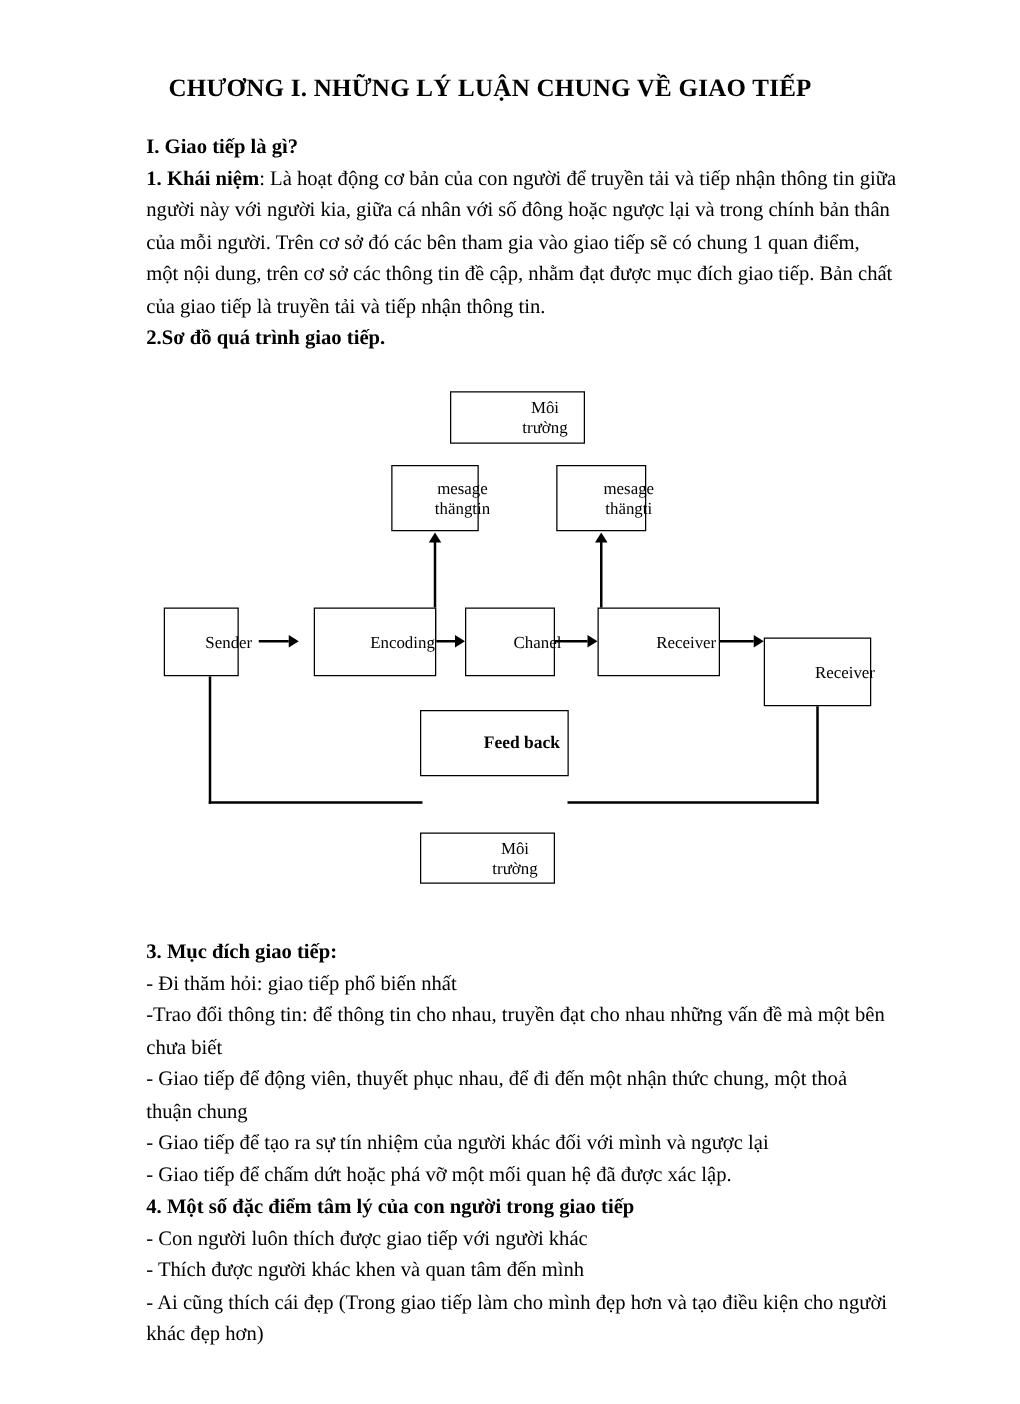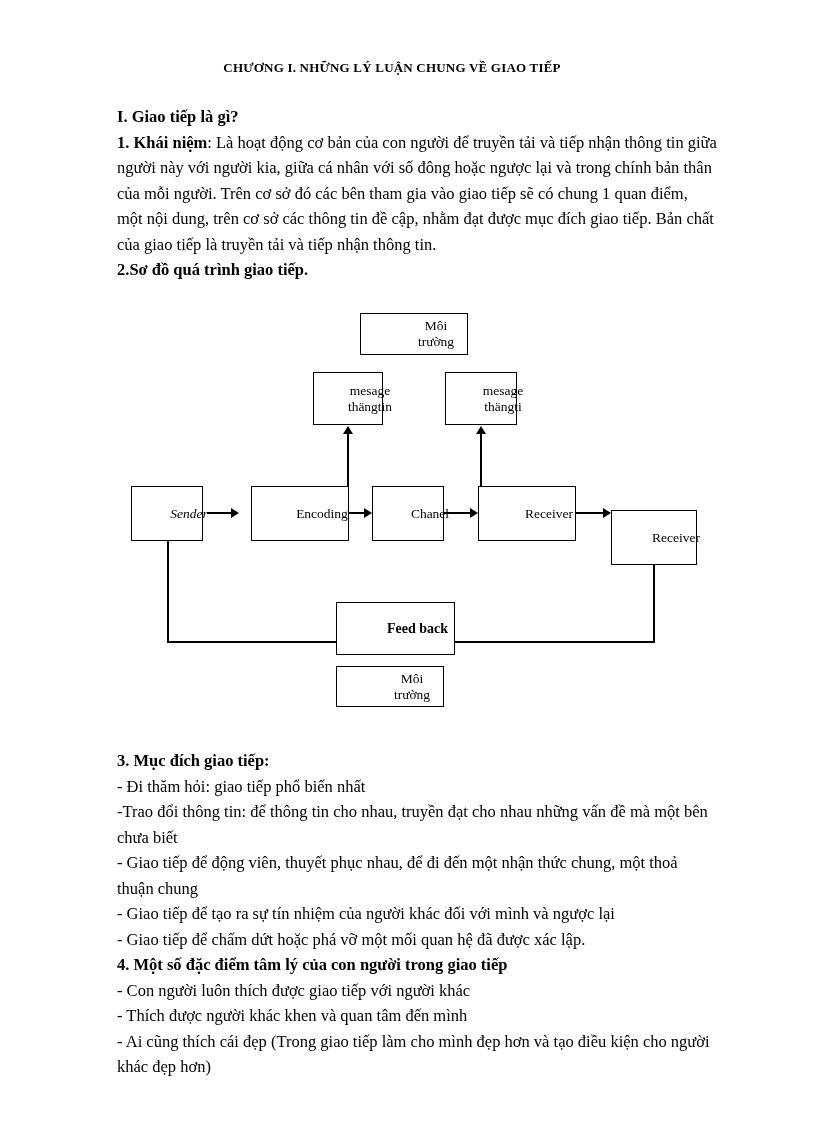--- a/index.html
+++ b/index.html
@@ -20,21 +20,21 @@
     left: 0; top: 0;
     width: 816px;
     height: 1123px;
   }
   .doc-title {
     position: absolute;
     left: 0;
     top: 60px;
     width: 784px;
     text-align: center;
-    font-size: 13px;
+    font-size: 20px;
     font-weight: bold;
     letter-spacing: 0.2px;
   }
   .textblock {
     position: absolute;
     left: 117px;
     width: 600px;
     font-size: 16.5px;
     line-height: 25.5px;
   }
@@ -119,41 +119,41 @@
       </span>
     </div>
 
     <div class="node" style="left:445px; top:372px; width:72px; height:53px;">
       <span class="stack">
         <span style="display:block">mesage</span>
         <span style="display:block">thängti</span>
       </span>
     </div>
 
-    <div class="node" style="left:131px; top:486px; width:72px; height:55px;font-style:italic;">
+    <div class="node" style="left:131px; top:486px; width:60px; height:55px;">
       <span>Sender</span>
     </div>
 
     <div class="node" style="left:239px; top:486px; width:98px; height:55px;margin-left:12px;">
       <span>Encoding</span>
     </div>
 
     <div class="node" style="left:372px; top:486px; width:72px; height:55px;">
       <span>Chanel</span>
     </div>
 
     <div class="node" style="left:478px; top:486px; width:98px; height:55px;">
       <span>Receiver</span>
     </div>
 
     <div class="node" style="left:611px; top:486px; width:86px; height:55px;margin-top:24px;">
       <span>Receiver</span>
     </div>
 
-    <div class="node bold" style="left:336px; top:602px; width:119px; height:53px;">
+    <div class="node bold" style="left:336px; top:568px; width:119px; height:53px;">
       <span>Feed back</span>
     </div>
 
     <div class="node" style="left:336px; top:666px; width:108px; height:41px;">
       <span>Môi trường</span>
     </div>
 
     <div class="edge h" style="left:207px; top:512px; width:24px;"></div>
     <div class="arrow-right" style="left:231px; top:508px;"></div>
 

